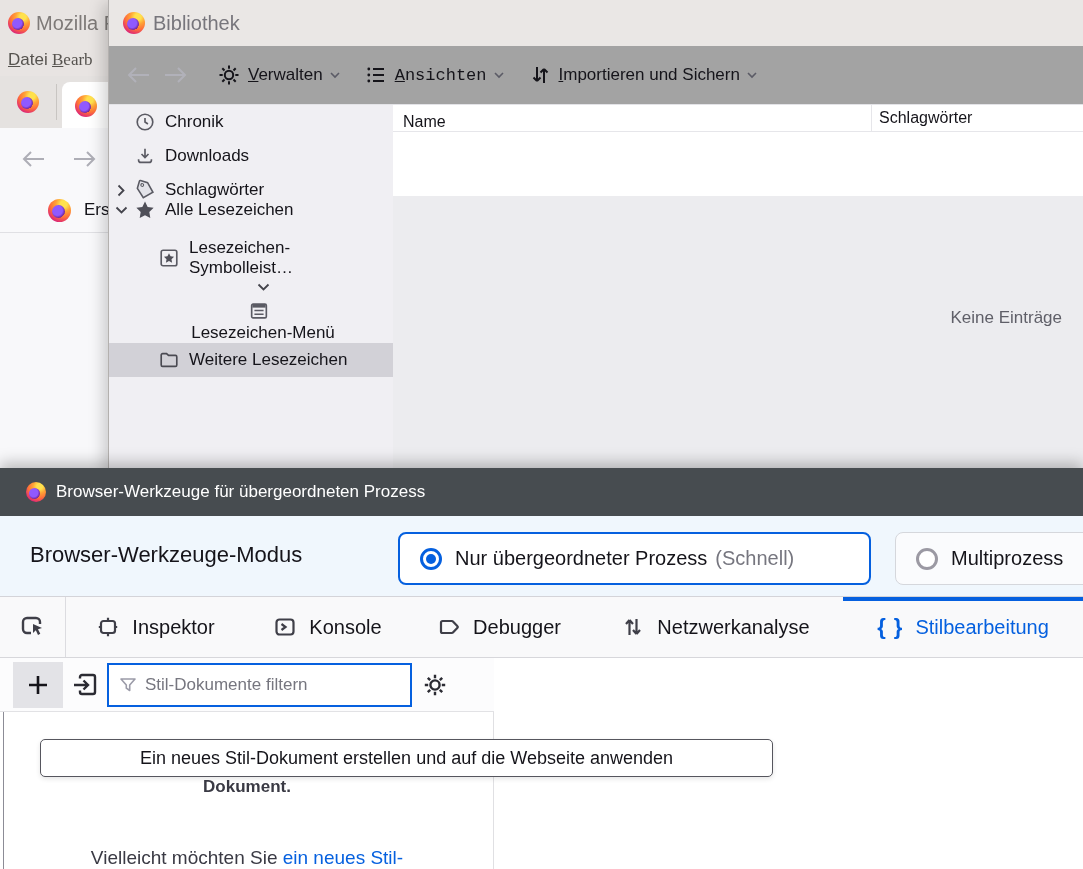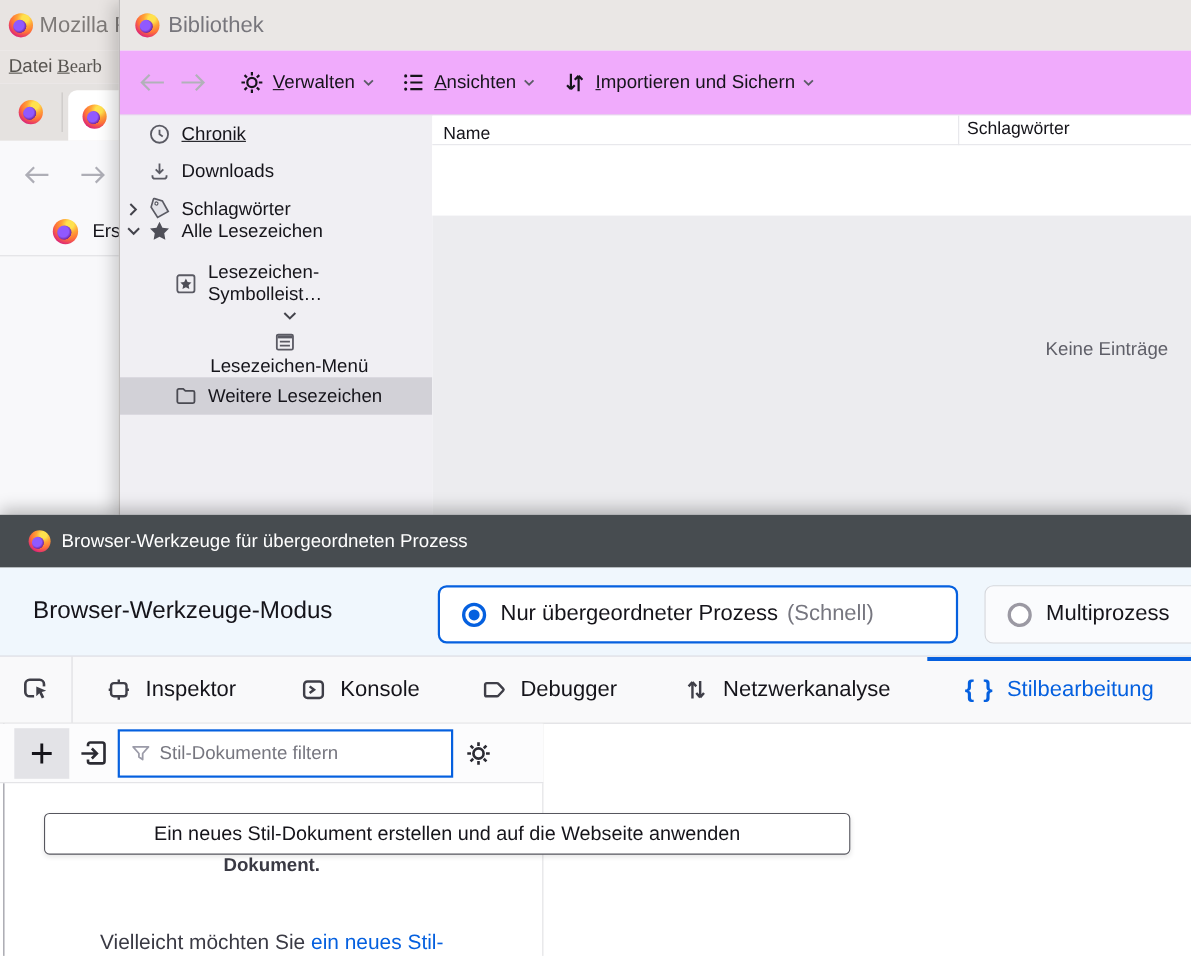--- a/index.html
+++ b/index.html
@@ -26,21 +26,21 @@
   .bg-navbar { left:0; top:128px; width:110px; height:62px; background:#f9f9fb; }
   .bg-bookmarksbar { left:0; top:190px; width:110px; height:42px; background:#f9f9fb; }
   .bg-bmk-label { left:84px; top:10px; font-size:17px; color:#15141a; white-space:nowrap; }
   .bg-content { left:0; top:232px; width:110px; height:238px; background:#f8f8fa; border-top:1px solid #e0e0e4; }
 
   
   #library { left:108px; top:0; width:975px; height:470px; background:#fff;
              border-left:1px solid #b3b0ae; box-shadow:-5px 3px 14px rgba(0,0,0,.18); }
   .lib-titlebar { left:0; top:0; width:975px; height:46px; background:#eae7e5; }
   .lib-title { left:44px; top:12px; font-size:20px; color:#77767c; }
-  .lib-toolbar { left:0; top:46px; width:975px; height:59px; background:#f0abfc; border-bottom:1px solid #e3e3e7;
+  .lib-toolbar { left:0; top:46px; width:975px; height:59px; background:#a3a3a3; border-bottom:1px solid #e3e3e7;
                  display:flex; align-items:center; padding-left:16px; }
   .tb-btn { display:flex; align-items:center; gap:7px; font-size:17px; color:#15141a; }
   .tb-label { display:inline-block; }
   .lib-body { left:0; top:105px; width:975px; height:365px; display:flex; }
   .lib-sidebar { width:284px; height:365px; background:#f0eff3; position:relative; flex:none; }
   .side-row { position:absolute; left:0; width:284px; height:34px; display:flex; align-items:center; font-size:17px; color:#15141a; }
   .side-row.sel { background:#d2d1d7; }
   .chev-slot { width:24px; height:24px; flex:none; display:flex; align-items:center; justify-content:center; }
   .side-icon { width:24px; height:24px; flex:none; margin-right:8px; display:flex; align-items:center; justify-content:center; }
   .lib-main { flex:1; position:relative; background:#fff; }
@@ -158,21 +158,21 @@
             <path d="M12 2.5v3.2M12 18.3v3.2M2.5 12h3.2M18.3 12h3.2M5.3 5.3l2.2 2.2M16.5 16.5l2.2 2.2M18.7 5.3l-2.2 2.2M7.5 16.5l-2.2 2.2" stroke="#15141a" stroke-width="2" fill="none"></path>
           </svg>
       </span>
       <span class="tb-label ak">Verwalten</span>
       <span>
         <svg width="10" height="8" viewBox="0 0 10 8">
             <path d="M1 2l4 4 4-4" fill="none" stroke="#5b5b66" stroke-width="1.6"></path>
           </svg>
       </span>
     </div>
-    <div class="tb-btn" style="margin-right:24px;">
+    <div class="tb-btn" style="margin-right:24px;font-family:Liberation Mono, monospace;">
       <span>
         <svg width="24" height="24" viewBox="0 0 24 24">
             <path d="M9 6h11M9 12h11M9 18h11" stroke="#15141a" stroke-width="2" fill="none"></path>
             <circle cx="4.8" cy="6" r="1.4" fill="#15141a"></circle>
             <circle cx="4.8" cy="12" r="1.4" fill="#15141a"></circle>
             <circle cx="4.8" cy="18" r="1.4" fill="#15141a"></circle>
           </svg>
       </span>
       <span class="tb-label ak">Ansichten</span>
       <span>
@@ -192,21 +192,21 @@
         <svg width="10" height="8" viewBox="0 0 10 8">
             <path d="M1 2l4 4 4-4" fill="none" stroke="#5b5b66" stroke-width="1.6"></path>
           </svg>
       </span>
     </div>
   </div>
 
   <div class="abs lib-body">
     <div class="lib-sidebar">
 
-      <div class="side-row" style="top:0;text-decoration:underline;">
+      <div class="side-row" style="top:0;">
         <span class="chev-slot"></span>
         <span class="side-icon">
           <svg width="22" height="22" viewBox="0 0 24 24">
               <circle cx="12" cy="12" r="8.5" fill="none" stroke="#5a5a63" stroke-width="1.8"></circle>
               <path d="M12 7.5V12l3.2 2.2" fill="none" stroke="#5a5a63" stroke-width="1.8"></path>
             </svg>
         </span>
         <span>Chronik</span>
       </div>
 

